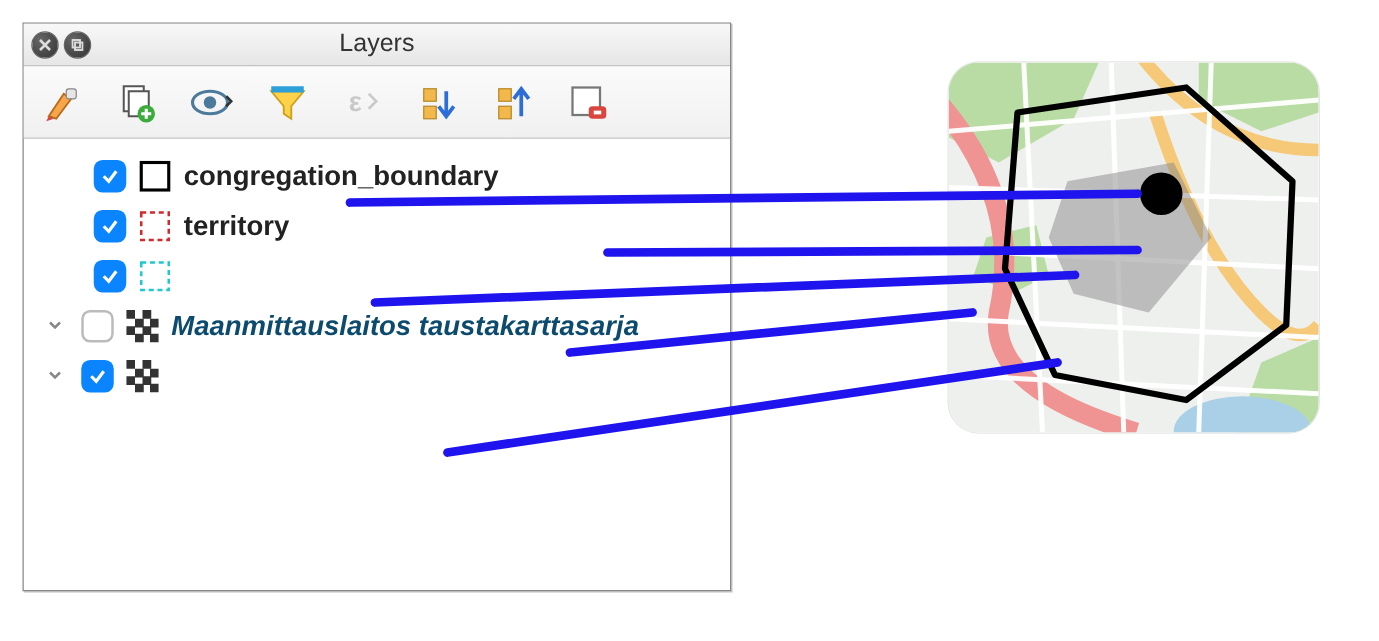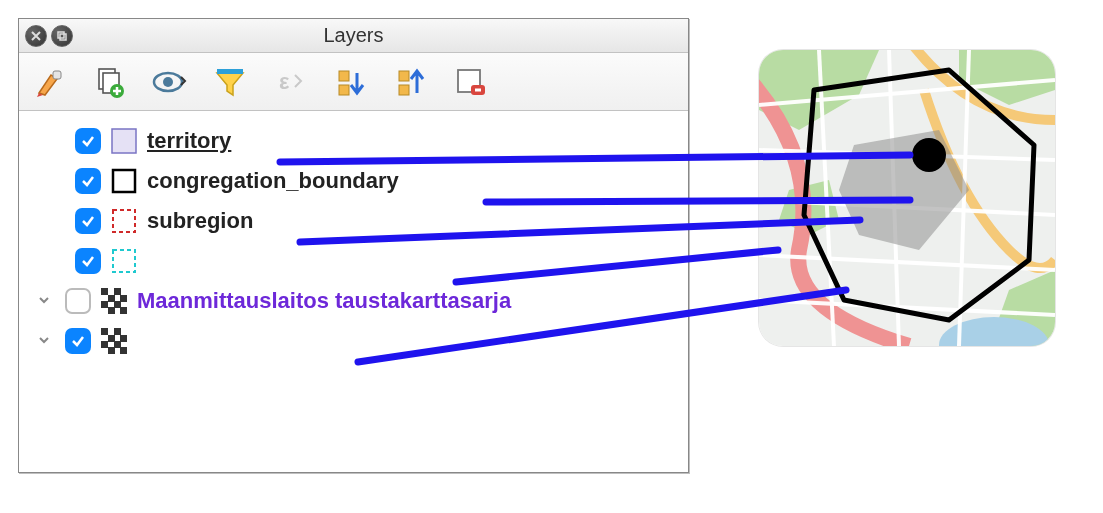--- a/index.html
+++ b/index.html
@@ -8,21 +8,21 @@
     font-family: -apple-system, BlinkMacSystemFont, "Segoe UI", Arial, sans-serif;
     background: #fff;
     width: 1103px;
     height: 513px;
     position: relative;
   }
   .panel {
     position: absolute;
     left: 18px;
     top: 18px;
-    width: 671px;
+    width: 567px;
     height: 455px;
     border: 1px solid #888;
     background: #fff;
     box-shadow: 1px 1px 0 rgba(0,0,0,0.25);
   }
   .panel-titlebar {
     height: 34px;
     background: linear-gradient(#f8f8f8, #e6e6e6);
     border-bottom: 1px solid #c2c2c2;
     display: flex;
@@ -99,21 +99,22 @@
     width: 26px; height: 26px;
     flex-shrink: 0;
   }
   .layer-name {
     font-size: 22px;
     font-weight: 700;
     color: #222;
   }
   .layer-name.underline { text-decoration: underline; }
   .layer-name.disabled {
-    color: #6d28d9;
+    color: #0c4a6e;
+    font-style: italic;
   }
   .map-preview {
     position: absolute;
     right: 48px;
     top: 50px;
     width: 296px;
     height: 296px;
     border-radius: 24px;
     overflow: hidden;
     box-shadow: 0 0 0 1px rgba(0,0,0,0.1);
@@ -200,60 +201,47 @@
       <svg width="34" height="34" viewBox="0 0 34 34">
         <rect x="5" y="5" width="22" height="22" fill="#fff" stroke="#777" stroke-width="1.8"></rect>
         <rect x="18" y="20" width="14" height="10" rx="3" fill="#d9463e"></rect>
         <rect x="22" y="23.5" width="6" height="3" fill="#fff"></rect>
       </svg>
     </div>
   </div>
 
   <div class="layers-list">
 
+
     <div class="layer-row" style="padding-left:44px">
       <div class="layer-checkbox checked">
         <svg width="16" height="16" viewBox="0 0 16 16">
             <path d="M3 8 L7 12 L13 4" stroke="#fff" stroke-width="2.5" fill="none"></path>
           </svg>
       </div>
       <div class="layer-swatch">
         <svg width="26" height="26">
-            <rect x="1" y="1" width="24" height="24" fill="#e5e1f5" stroke="#7a74c4" stroke-width="1.5"></rect>
-          </svg>
-      </div>
-      <span class="layer-name underline">territory</span>
+            <rect x="2" y="2" width="22" height="22" fill="none" stroke="#000" stroke-width="2.5"></rect>
+          </svg>
+      </div>
+      <span class="layer-name">congregation_boundary</span>
     </div>
 
     <div class="layer-row" style="padding-left:44px">
       <div class="layer-checkbox checked">
         <svg width="16" height="16" viewBox="0 0 16 16">
             <path d="M3 8 L7 12 L13 4" stroke="#fff" stroke-width="2.5" fill="none"></path>
           </svg>
       </div>
       <div class="layer-swatch">
         <svg width="26" height="26">
-            <rect x="2" y="2" width="22" height="22" fill="none" stroke="#000" stroke-width="2.5"></rect>
-          </svg>
-      </div>
-      <span class="layer-name">congregation_boundary</span>
-    </div>
-
-    <div class="layer-row" style="padding-left:44px">
-      <div class="layer-checkbox checked">
-        <svg width="16" height="16" viewBox="0 0 16 16">
-            <path d="M3 8 L7 12 L13 4" stroke="#fff" stroke-width="2.5" fill="none"></path>
-          </svg>
-      </div>
-      <div class="layer-swatch">
-        <svg width="26" height="26">
             <rect x="2" y="2" width="22" height="22" fill="none" stroke="#d02a2a" stroke-width="2" stroke-dasharray="4 3"></rect>
           </svg>
       </div>
-      <span class="layer-name">subregion</span>
+      <span class="layer-name">territory</span>
     </div>
 
     <div class="layer-row" style="padding-left:44px">
       <div class="layer-checkbox checked">
         <svg width="16" height="16" viewBox="0 0 16 16">
             <path d="M3 8 L7 12 L13 4" stroke="#fff" stroke-width="2.5" fill="none"></path>
           </svg>
       </div>
       <div class="layer-swatch">
         <svg width="26" height="26">

